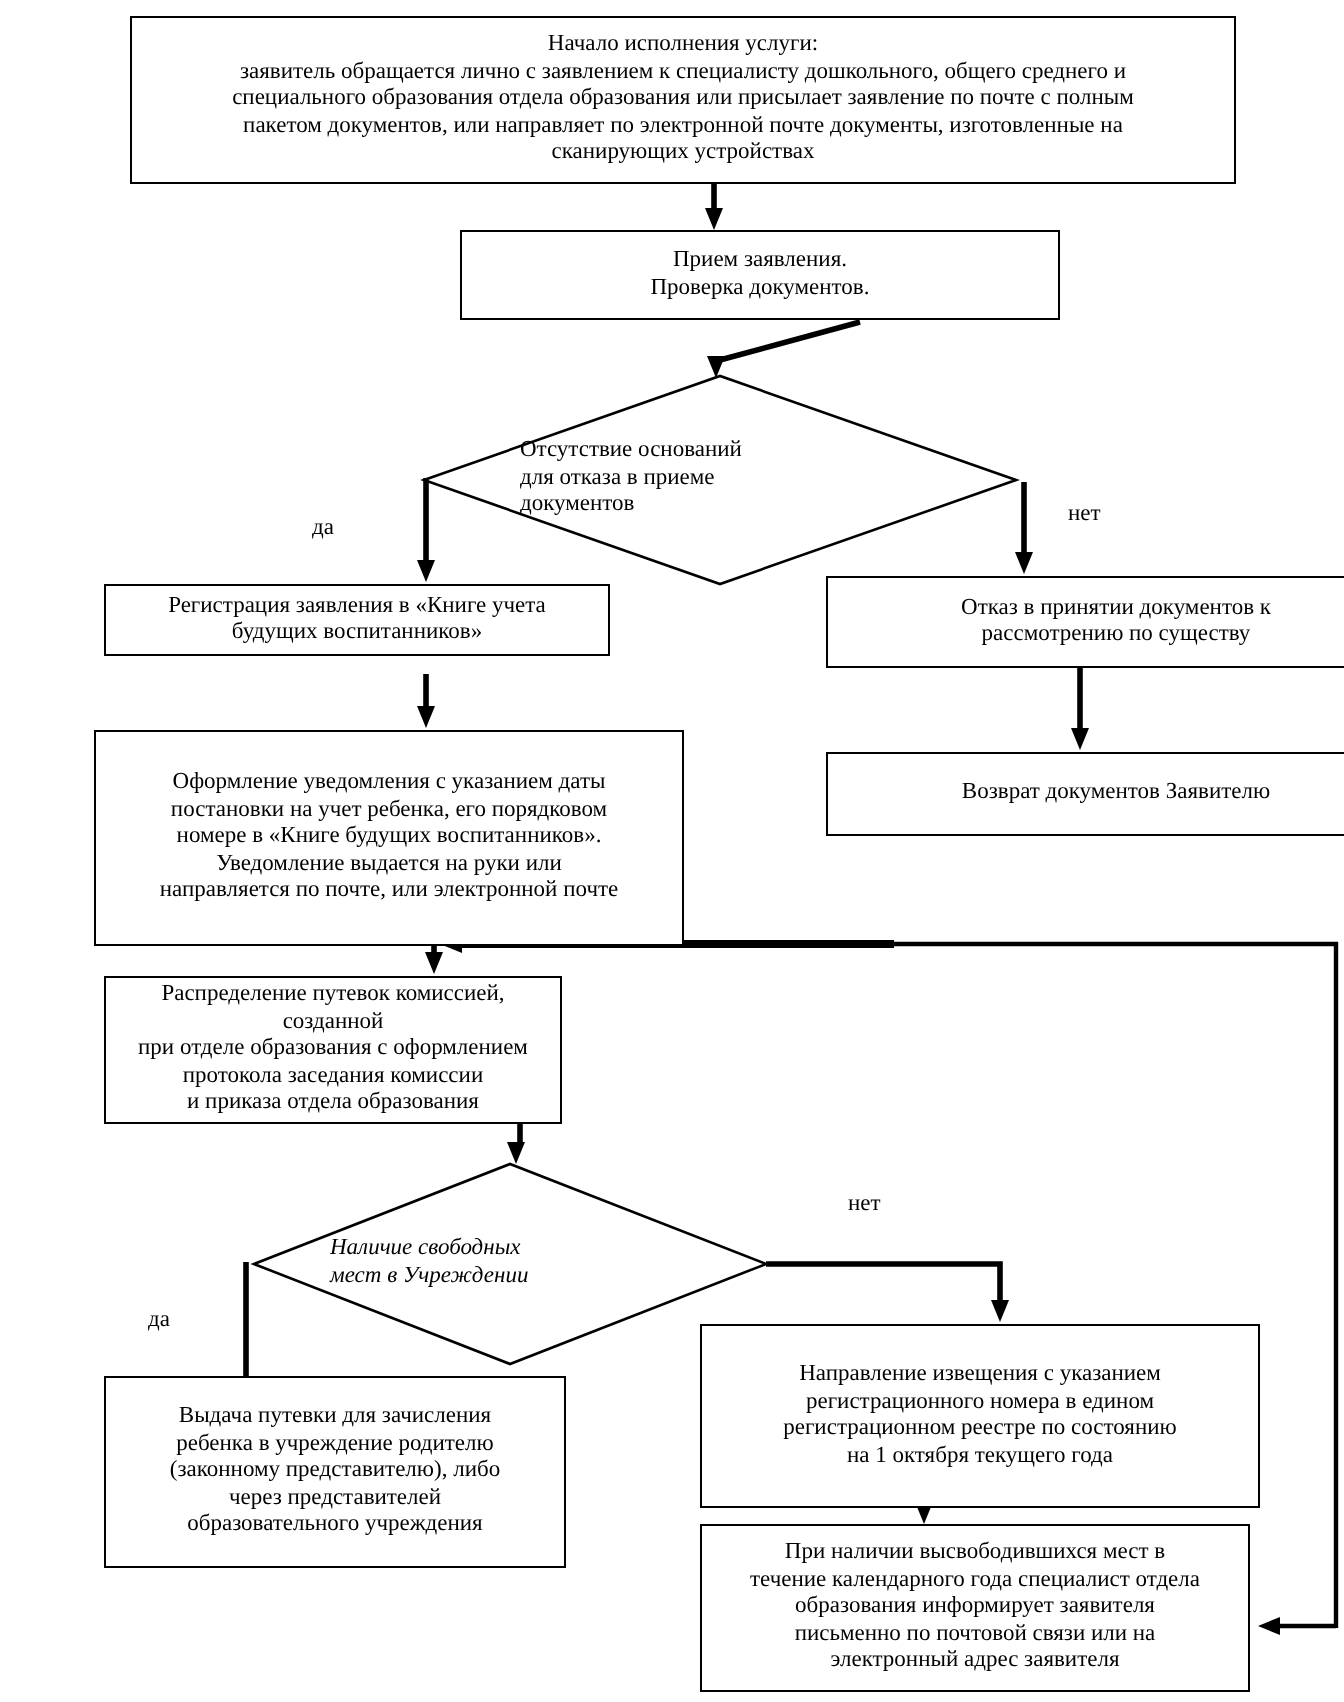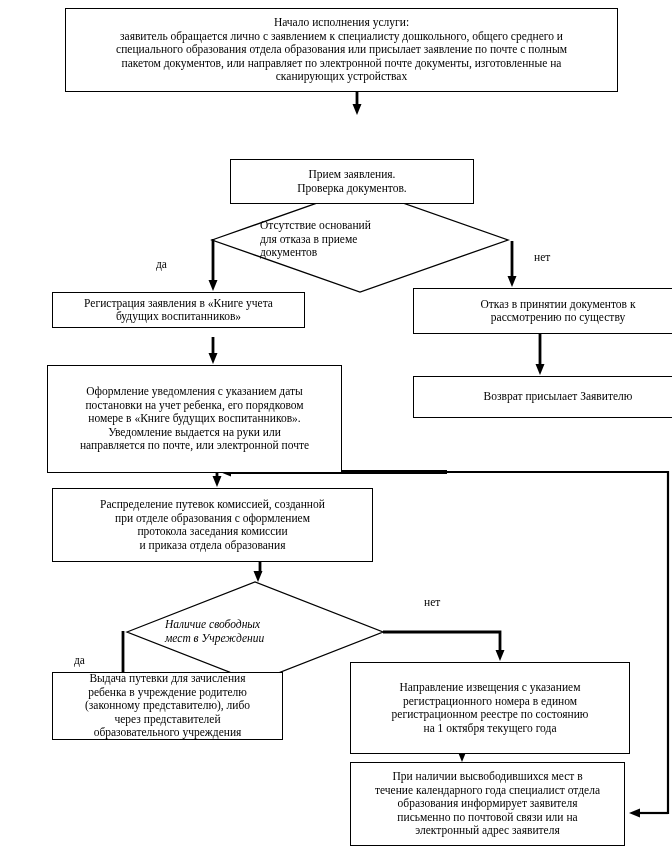--- a/index.html
+++ b/index.html
@@ -88,55 +88,55 @@
   </svg>
 
   <div class="node" style="left:65px;top:8px;width:553px;height:84px;">
     <span class="box-text">Начало исполнения услуги:
 заявитель обращается лично с заявлением к специалисту дошкольного, общего среднего и
 специального образования отдела образования или присылает заявление по почте с полным
 пакетом документов, или направляет по электронной почте документы, изготовленные на
 сканирующих устройствах</span>
   </div>
 
-  <div class="node" style="left:230px;top:115px;width:244px;height:45px;margin-top:44px;">
+  <div class="node" style="left:230px;top:115px;width:300px;height:45px;">
     <span class="box-text">Прием заявления.
 Проверка документов.</span>
   </div>
 
   <div class="node" style="left:52px;top:292px;width:253px;height:35px;">
     <span class="box-text">Регистрация заявления в «Книге учета
 будущих воспитанников»</span>
   </div>
 
   <div class="node" style="left:413px;top:288px;width:290px;height:46px;">
     <span class="box-text">Отказ в принятии документов к
 рассмотрению по существу</span>
   </div>
 
   <div class="node" style="left:413px;top:376px;width:290px;height:42px;">
-    <span class="box-text">Возврат присылает Заявителю</span>
+    <span class="box-text">Возврат документов Заявителю</span>
   </div>
 
   <div class="node" style="left:47px;top:365px;width:295px;height:108px;">
     <span class="box-text">Оформление уведомления с указанием даты
 постановки на учет ребенка, его порядковом
 номере в «Книге будущих воспитанников».
 Уведомление выдается на руки или
 направляется по почте, или электронной почте</span>
   </div>
 
-  <div class="node" style="left:52px;top:488px;width:321px;height:74px;">
+  <div class="node" style="left:52px;top:488px;width:229px;height:74px;">
     <span class="box-text">Распределение путевок комиссией, созданной
 при отделе образования с оформлением
 протокола заседания комиссии
 и приказа отдела образования</span>
   </div>
 
-  <div class="node" style="left:52px;top:672px;width:231px;height:68px;">
+  <div class="node" style="left:52px;top:688px;width:231px;height:96px;">
     <span class="box-text">Выдача путевки для  зачисления
 ребенка в учреждение родителю
 (законному представителю), либо
 через представителей
 образовательного учреждения</span>
   </div>
 
   <div class="node" style="left:350px;top:662px;width:280px;height:92px;">
     <span class="box-text">Направление  извещения  с указанием
 регистрационного номера  в едином

